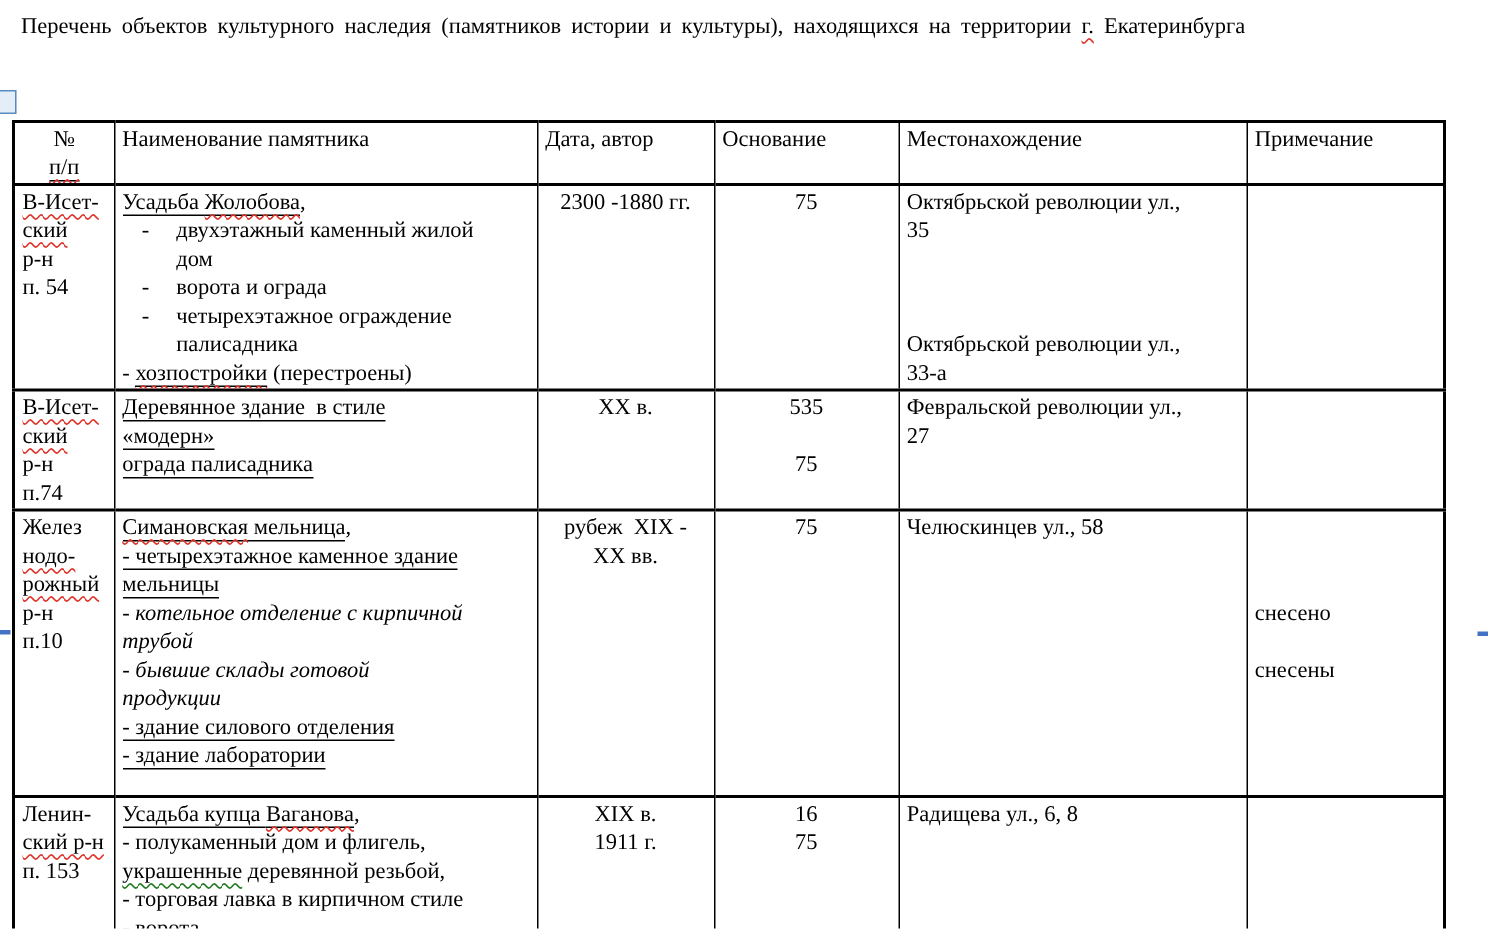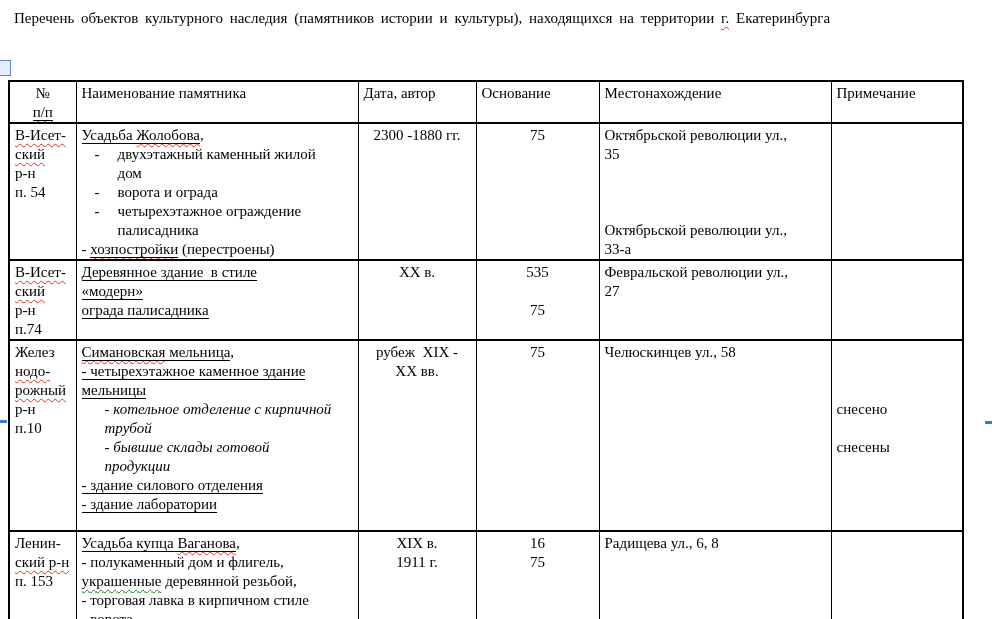--- a/index.html
+++ b/index.html
@@ -15,21 +15,21 @@
        width:954px;border:2px solid #000;}
   td{border:1px solid #000;border-top-width:2px;border-bottom-width:2px;
      vertical-align:top;padding:2px 5px 0 5px;font-size:15px;overflow:hidden;}
   .ln{line-height:19px;min-height:19px;white-space:pre-wrap;}
   .tc .ln{text-align:center;}
   .ln.c{text-align:center;}
   .dash{padding-left:13px;}
   .dash > span:first-child{display:inline-block;width:23px;}
   .cont{padding-left:36px;}
   .b{font-weight:normal;}
-  .i{font-style:italic;margin-left:23px;}
+  .i{font-style:italic;}
   .u{border-bottom:1.5px solid #000;}
   .r{text-decoration-line:underline;text-decoration-style:wavy;text-decoration-color:#e03127;
      text-decoration-thickness:1px;text-underline-offset:3px;}
   .g{text-decoration-line:underline;text-decoration-style:wavy;text-decoration-color:#217a21;
      text-decoration-thickness:1px;text-underline-offset:3px;}
   .hr0{height:37px;}.hr1{height:134px;}.hr2{height:75px;}.hr3{height:191px;}.hr4{height:150px;}
   .handle{position:absolute;left:-3px;top:60px;width:12px;height:14px;
           border:1px solid #5a8ac2;background:#e3eef8;}
   .tick{position:absolute;width:7px;height:3px;background:#4472c4;}
   .tick-l{left:0;top:420px;}

